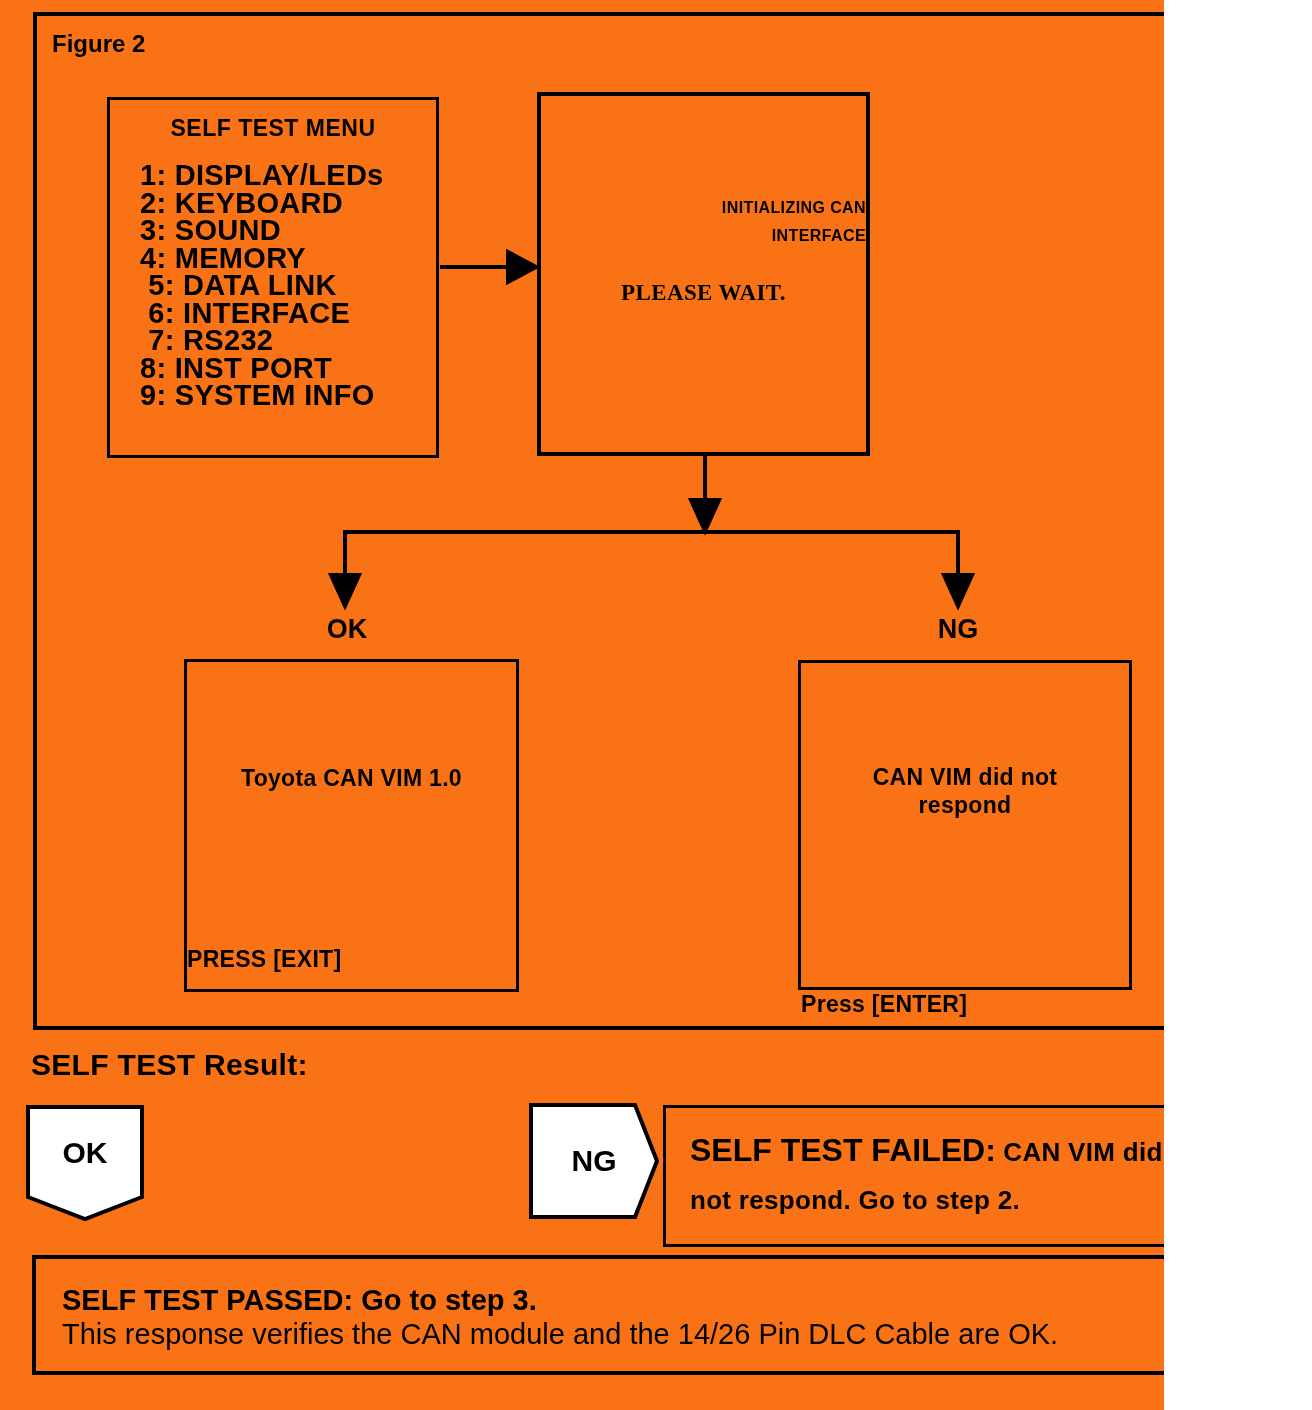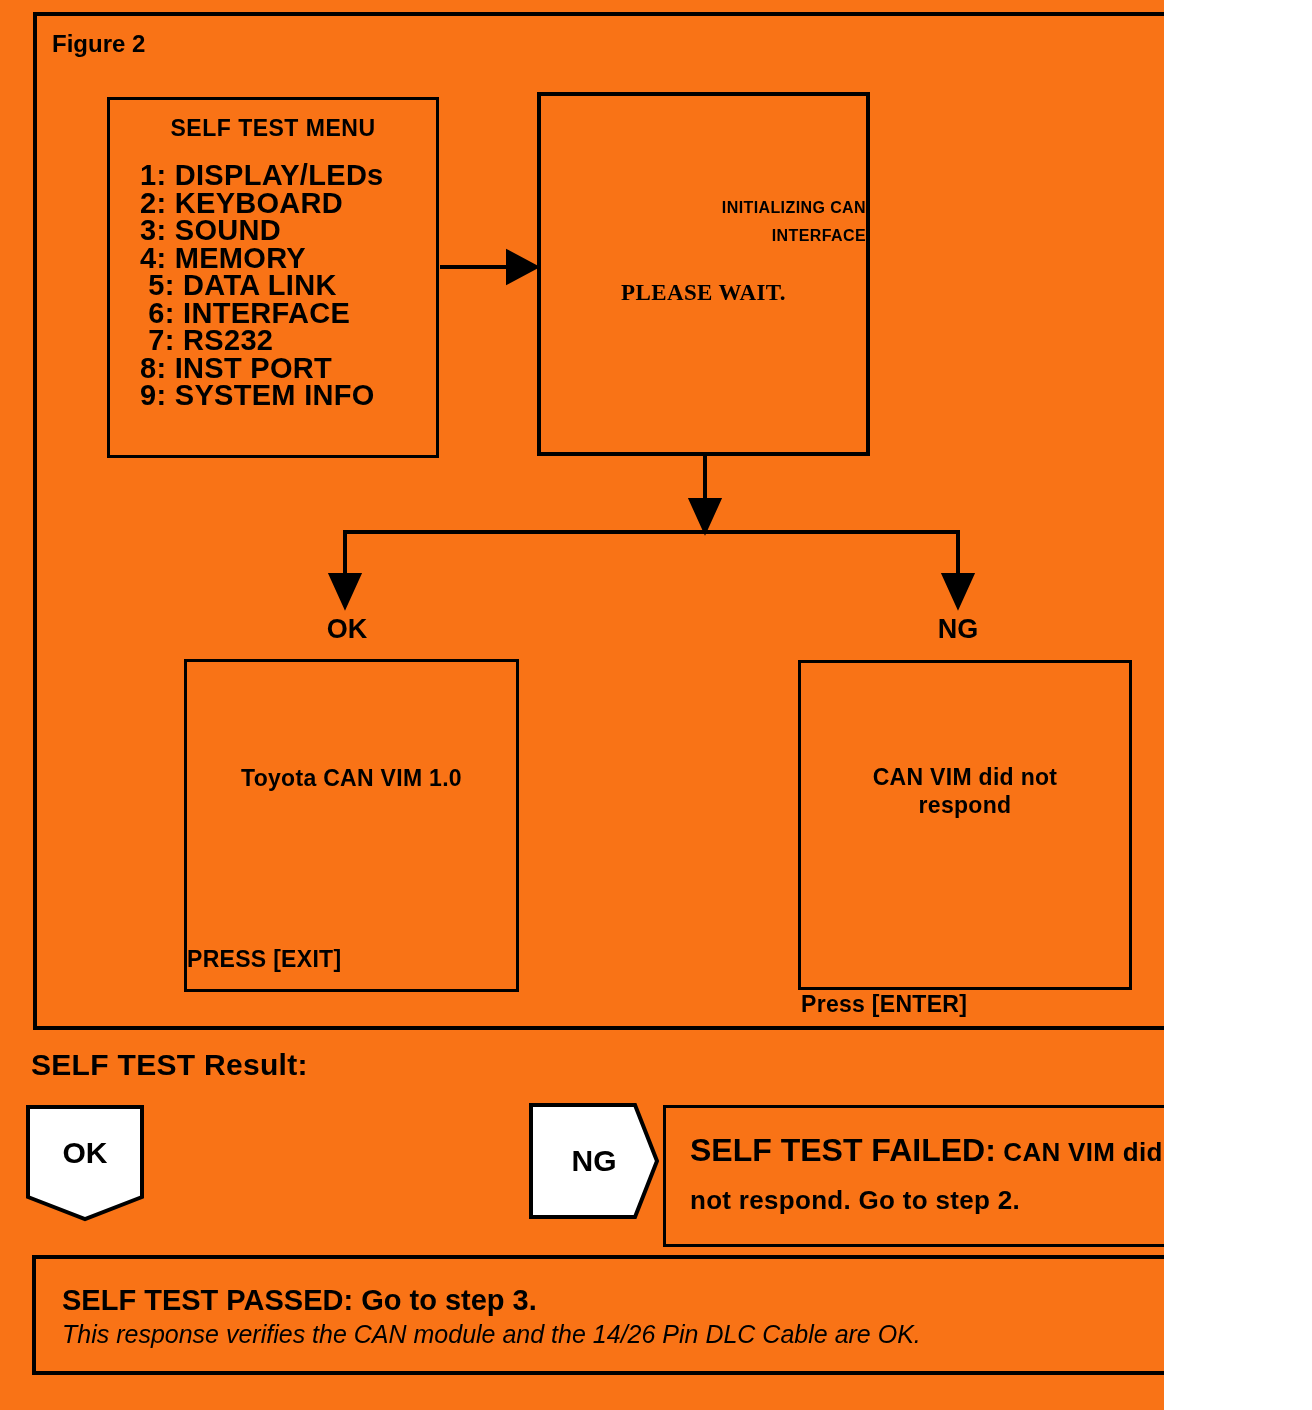--- a/index.html
+++ b/index.html
@@ -115,21 +115,21 @@
   .passed-box {
     left: 32px; top: 1255px; width: 1228px; height: 120px;
     border: 4px solid #000;
   }
   .passed-line1 {
     left: 26px; top: 24px; right: 16px;
     font-size: 29px; font-weight: bold; line-height: 34px;
   }
   .passed-line2 {
     left: 26px; top: 58px; right: 16px;
-    font-size: 25px; font-weight: normal; line-height: 34px; font-style: italic;
+    font-size: 29px; font-weight: normal; line-height: 34px;
   }
 
   .connector-svg {
     left: 0; top: 0;
     pointer-events: none;
   }
 </style>
 </head>
 <body>
 

